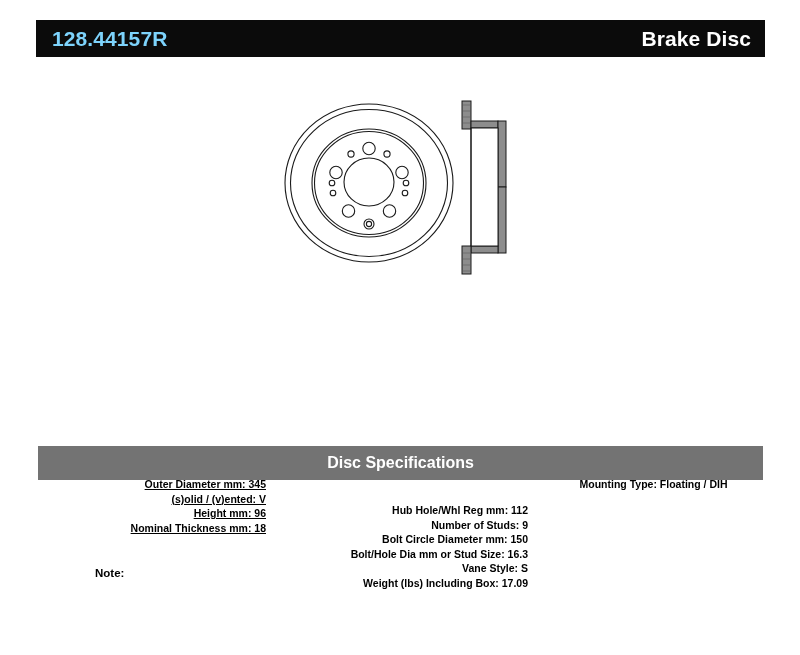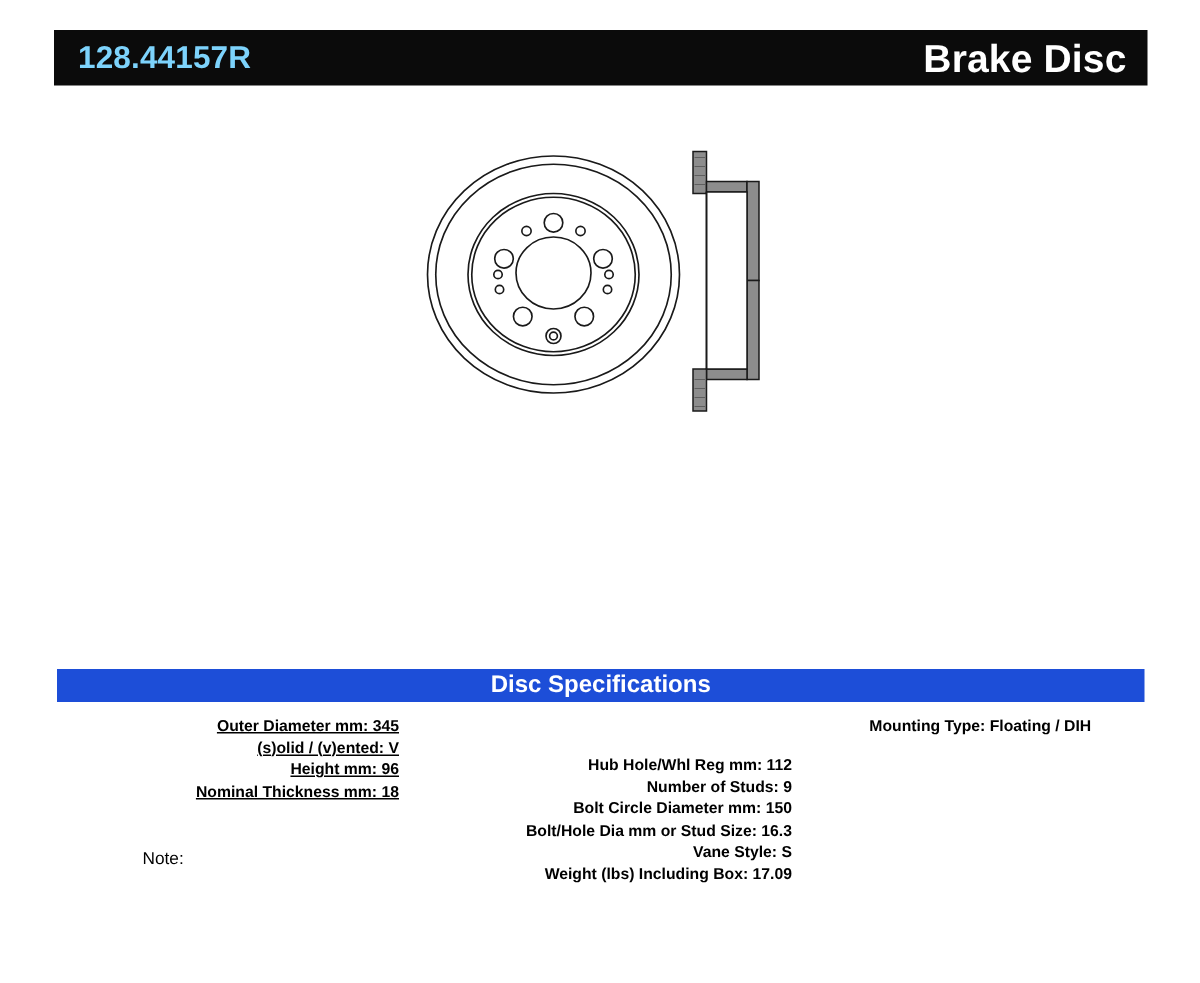--- a/index.html
+++ b/index.html
@@ -33,21 +33,21 @@
   }
   #part-number {
     color: #7dd3fc;
     font-size: 21px;
     font-weight: bold;
     letter-spacing: 0.1px;
     line-height: 1;
   }
   #product-type {
     color: #ffffff;
-    font-size: 26px;
+    font-size: 21px;
     font-weight: bold;
     letter-spacing: 0.1px;
     line-height: 1;
   }
 
   
   #drawing-area {
     position: absolute;
     left: 0;
     top: 70px;
@@ -68,22 +68,22 @@
     width: 62px;
     height: 190px;
   }
 
   
   #spec-header-bar {
     position: absolute;
     left: 38px;
     top: 446px;
     width: 725px;
-    height: 22px;
-    background: #1d4ed8;
+    height: 34px;
+    background: #737373;
     display: flex;
     align-items: center;
     justify-content: center;
   }
   #spec-header-title {
     color: #ffffff;
     font-size: 16px;
     font-weight: bold;
     line-height: 1;
   }
@@ -112,21 +112,21 @@
   .spec-col-right .spec-line {
     text-align: center;
   }
 
   
   #note-row {
     position: absolute;
     left: 95px;
     top: 568px;
     font-size: 11.5px;
-    font-weight: normal;
+    font-weight: bold;
     line-height: 1;
   }
 </style>
 </head>
 <body>
 
 <div id="header-bar">
   <span id="part-number">128.44157R</span>
   <span id="product-type">Brake Disc</span>
 </div>

